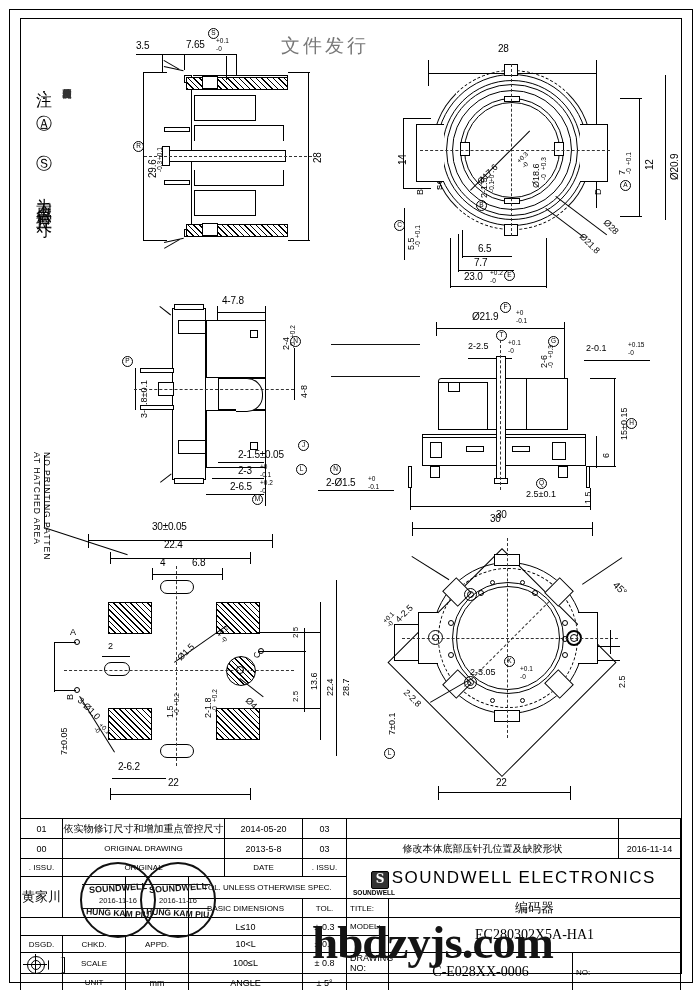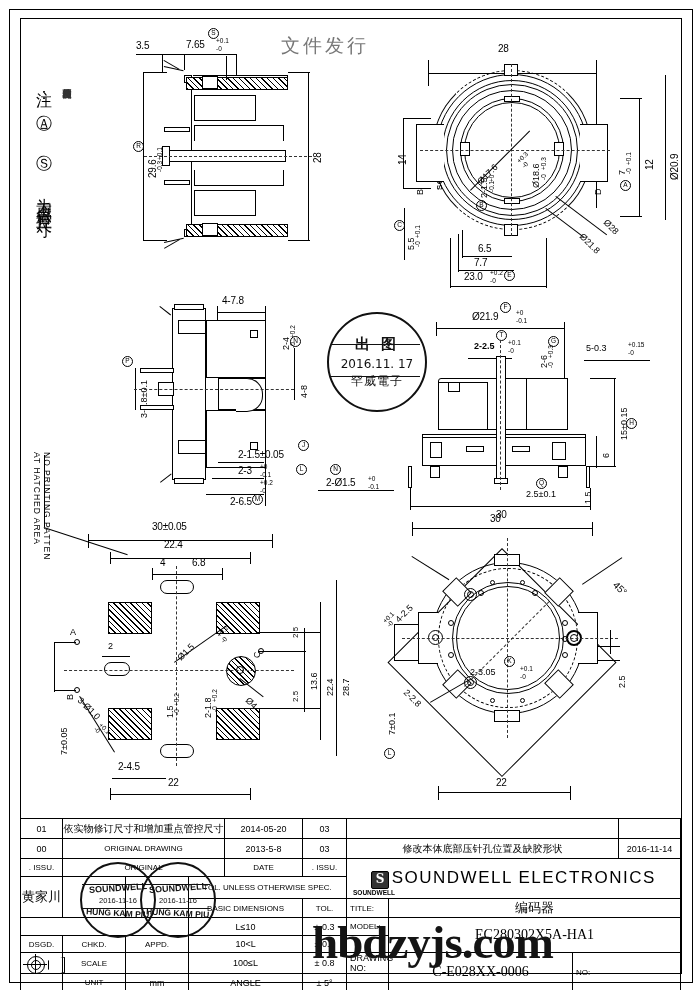--- a/index.html
+++ b/index.html
@@ -281,65 +281,60 @@
     <div style="position:absolute;left:60px;top:192px;width:14px;height:1.4px;background:#000;transform:rotate(-38deg);transform-origin:0 0;"></div>
     <div class="box" style="left:74px;top:14px;width:30px;height:6px;"></div>
     <div class="box" style="left:74px;top:188px;width:30px;height:6px;"></div>
 
     <div class="lbl dim" style="left:138px;top:160px;">2-1.5±0.05</div>
     <div class="bal s" style="position:absolute;left:198px;top:150px;">J</div>
     <div class="lbl dim" style="left:138px;top:176px;">2-3</div>
     <div class="lbl tiny" style="left:160px;top:174px;">+0</div>
     <div class="lbl tiny" style="left:160px;top:182px;">-0.1</div>
     <div class="bal s" style="position:absolute;left:196px;top:174px;">L</div>
-    <div class="lbl dim" style="left:130px;top:192px;margin-top:15px;">2-6.5</div>
+    <div class="lbl dim" style="left:130px;top:192px;">2-6.5</div>
     <div class="lbl tiny" style="left:160px;top:190px;">+0.2</div>
     <div class="lbl tiny" style="left:160px;top:198px;">-0</div>
     <div class="bal s" style="position:absolute;left:152px;top:204px;">M</div>
     <div class="ln h" style="left:118px;top:172px;width:46px;"></div>
     <div class="ln h" style="left:112px;top:188px;width:52px;"></div>
     <div class="ln h" style="left:106px;top:204px;width:58px;"></div>
 
     <div class="lbl dim" style="left:226px;top:188px;">2-Ø1.5</div>
     <div class="lbl tiny" style="left:268px;top:186px;">+0</div>
     <div class="lbl tiny" style="left:268px;top:194px;">-0.1</div>
     <div class="bal s" style="position:absolute;left:230px;top:174px;">N</div>
     <div class="ln h" style="left:218px;top:200px;width:76px;"></div>
   </div>
 
-  <div class="stamp" style="left:327px;top:312px;width:96px;height:96px;">
-    <div class="cn" style="font-size:15px;letter-spacing:3px;margin-bottom:1px;font-weight:bold;">出 图</div>
-    <div style="font-size:12px;font-family:'DejaVu Sans',sans-serif;margin:2px 0;">2016.11. 17</div>
-    <div class="cn" style="font-size:12px;letter-spacing:1px;">罕威電子</div>
-  </div>
   <div class="stampline" style="left:331px;top:344px;width:89px;"></div>
   <div class="stampline" style="left:331px;top:376px;width:89px;"></div>
 
   <div style="position:absolute;left:400px;top:300px;width:300px;height:235px;">
 
     <div class="lbl dim" style="left:72px;top:12px;">Ø21.9</div>
     <div class="lbl tiny" style="left:116px;top:10px;">+0</div>
     <div class="lbl tiny" style="left:116px;top:18px;">-0.1</div>
     <div class="bal s" style="position:absolute;left:100px;top:2px;">F</div>
     <div class="ln h" style="left:36px;top:28px;width:128px;"></div>
     <div class="ln v" style="left:36px;top:22px;height:14px;"></div>
     <div class="ln v" style="left:164px;top:22px;height:56px;"></div>
 
-    <div class="lbl dim9" style="left:74px;top:42px;font-weight:bold;">2-2.5</div>
+    <div class="lbl dim9" style="left:68px;top:42px;">2-2.5</div>
     <div class="lbl tiny" style="left:108px;top:40px;">+0.1</div>
     <div class="lbl tiny" style="left:108px;top:48px;">-0</div>
     <div class="bal s" style="position:absolute;left:96px;top:30px;">T</div>
     <div class="ln h" style="left:68px;top:58px;width:44px;"></div>
 
     <div class="lbl dim9 rot90" style="left:140px;top:68px;">2-6</div>
     <div class="lbl tiny rot90" style="left:148px;top:58px;">+0.3</div>
     <div class="lbl tiny rot90" style="left:148px;top:68px;">-0</div>
     <div class="bal s" style="position:absolute;left:148px;top:36px;">G</div>
 
-    <div class="lbl dim9" style="left:186px;top:44px;">5-0.3</div>
+    <div class="lbl dim9" style="left:186px;top:44px;">2-0.1</div>
     <div class="lbl tiny" style="left:228px;top:42px;">+0.15</div>
     <div class="lbl tiny" style="left:228px;top:50px;">-0</div>
     <div class="ln h" style="left:184px;top:60px;width:66px;"></div>
 
     <div class="box" style="left:38px;top:78px;width:130px;height:52px;border-radius:3px;"></div>
     <div class="box" style="left:38px;top:82px;width:50px;height:48px;"></div>
     <div class="box" style="left:126px;top:78px;width:42px;height:52px;"></div>
     <div class="box" style="left:48px;top:82px;width:12px;height:10px;"></div>
 
     <div class="box" style="left:22px;top:134px;width:164px;height:32px;"></div>
@@ -426,21 +421,21 @@
     <div class="lbl dim9 rot90" style="left:126px;top:208px;">1.5</div>
     <div class="lbl tiny rot90" style="left:134px;top:196px;">+0.2</div>
     <div class="lbl tiny rot90" style="left:134px;top:205px;">-0</div>
     <div class="lbl dim9 rot90" style="left:164px;top:208px;">2-1.8</div>
     <div class="lbl tiny rot90" style="left:172px;top:192px;">+0.2</div>
     <div class="lbl tiny rot90" style="left:172px;top:202px;">-0</div>
 
     <div class="lbl dim9" style="left:68px;top:132px;">2</div>
     <div class="ln h" style="left:62px;top:146px;width:28px;"></div>
 
-    <div class="lbl dim" style="left:78px;top:252px;">2-4.5</div>
+    <div class="lbl dim" style="left:78px;top:252px;">2-6.2</div>
     <div class="ln h" style="left:72px;top:268px;width:54px;"></div>
     <div class="lbl dim" style="left:128px;top:268px;">22</div>
     <div class="ln h" style="left:70px;top:284px;width:140px;"></div>
     <div class="ln v" style="left:70px;top:278px;height:12px;"></div>
     <div class="ln v" style="left:210px;top:278px;height:12px;"></div>
 
     <div class="lbl dim9 rot90" style="left:302px;top:186px;">28.7</div>
     <div class="ln v" style="left:296px;top:70px;height:176px;"></div>
     <div class="lbl dim9 rot90" style="left:286px;top:186px;">22.4</div>
     <div class="ln v" style="left:280px;top:92px;height:138px;"></div>

